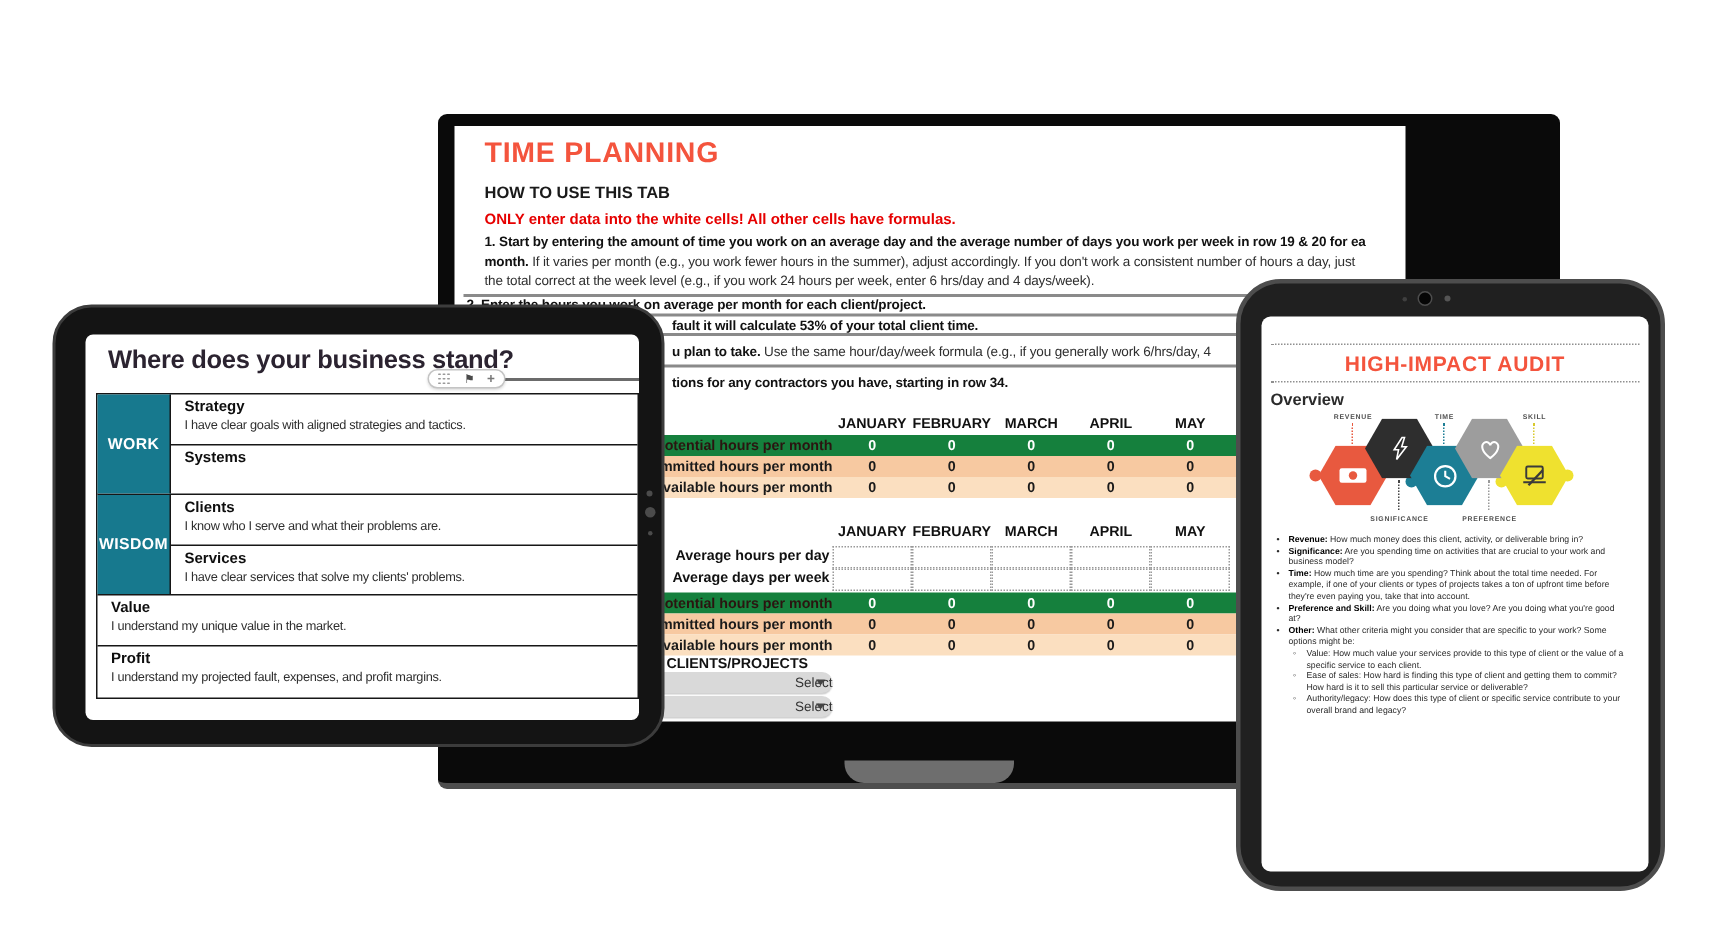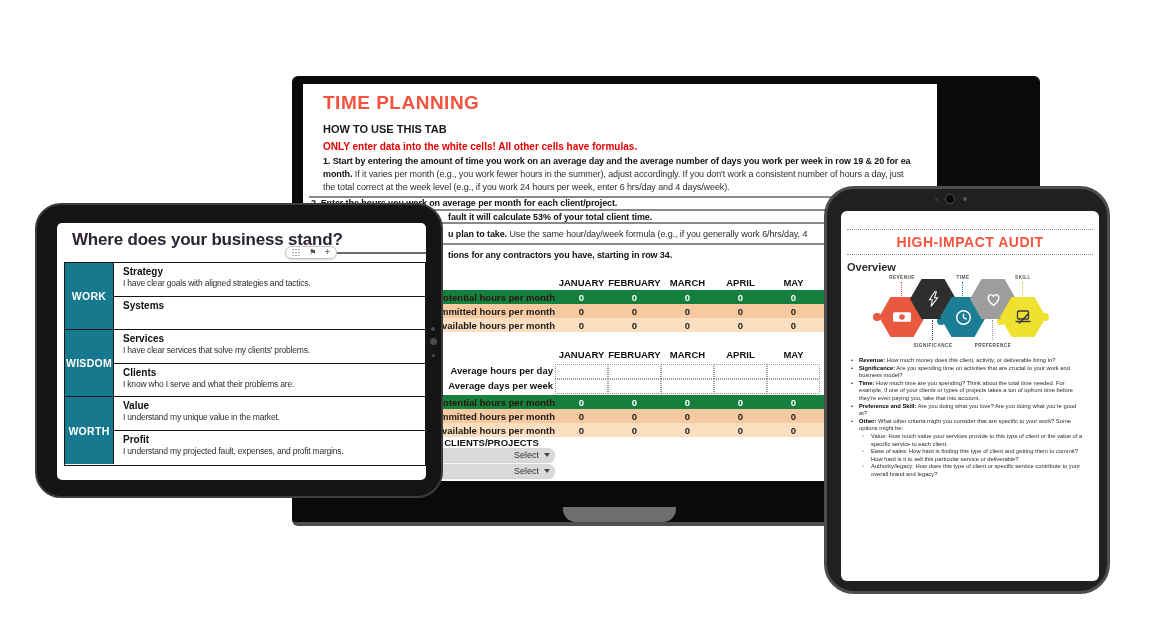--- a/index.html
+++ b/index.html
@@ -34,21 +34,21 @@
   .crow.ava { background:#fbdfc0; } .crow.ava .clbl,.crow.ava .cv { color:#1a1a1a; }
 
   .arow { position:absolute; left:0; width:250px; text-align:right; font-size:9.5px;
     font-weight:bold; color:#111; white-space:nowrap; }
   .dcell { position:absolute; width:53px; height:15px; background:#fff; border:1px dotted #999; }
 
   .clients-h { position:absolute; left:125px; top:353px; width:127px; text-align:center;
     font-size:9.5px; font-weight:bold; color:#111; }
   .selcell { position:absolute; left:125px; width:127px; height:14px; background:#d9d9d9;
     border-radius:2px 7px 7px 2px; display:flex; align-items:center; justify-content:flex-end;
-    padding-right:16px; font-size:9px; color:#333; box-shadow:0 1px 1px rgba(0,0,0,.2); }
+    font-size:9px; color:#333; box-shadow:0 1px 1px rgba(0,0,0,.2); }
   .sel-arrow { position:absolute; right:5px; top:5px; width:0; height:0;
     border-left:3.5px solid transparent; border-right:3.5px solid transparent;
     border-top:4.5px solid #444; }
 
   
   .tablet { position:absolute; }
   .t-screen { position:absolute; background:#fff; overflow:hidden; }
   .cam-dot { position:absolute; border-radius:50%; }
 
   
@@ -241,31 +241,30 @@
             </div>
             <div class="item">
               <div class="it">Systems</div>
             </div>
           </div>
         </div>
         <div class="band">
           <div class="cat">WISDOM</div>
           <div class="items">
             <div class="item">
+              <div class="it">Clients</div>
+              <div class="id">I know who I serve and what their problems are.</div>
+            </div>
+            <div class="item">
               <div class="it">Services</div>
               <div class="id">I have clear services that solve my clients' problems.</div>
             </div>
-            <div class="item">
-              <div class="it">Clients</div>
-              <div class="id">I know who I serve and what their problems are.</div>
-            </div>
           </div>
         </div>
         <div class="band">
-          <div class="cat">WORTH</div>
           <div class="items">
             <div class="item">
               <div class="it">Value</div>
               <div class="id">I understand my unique value in the market.</div>
             </div>
             <div class="item">
               <div class="it">Profit</div>
               <div class="id">I understand my projected fault, expenses, and profit margins.</div>
             </div>
           </div>

